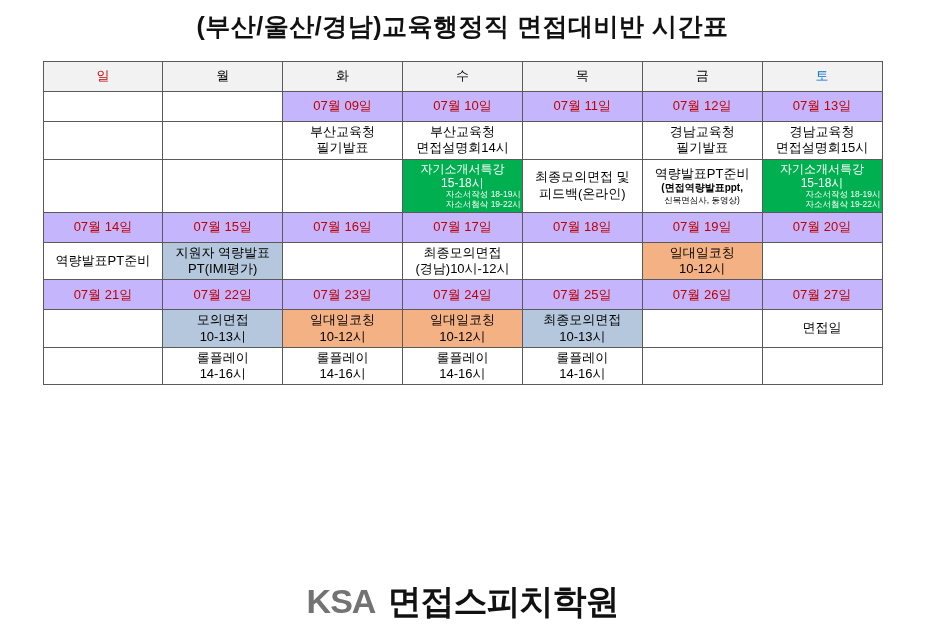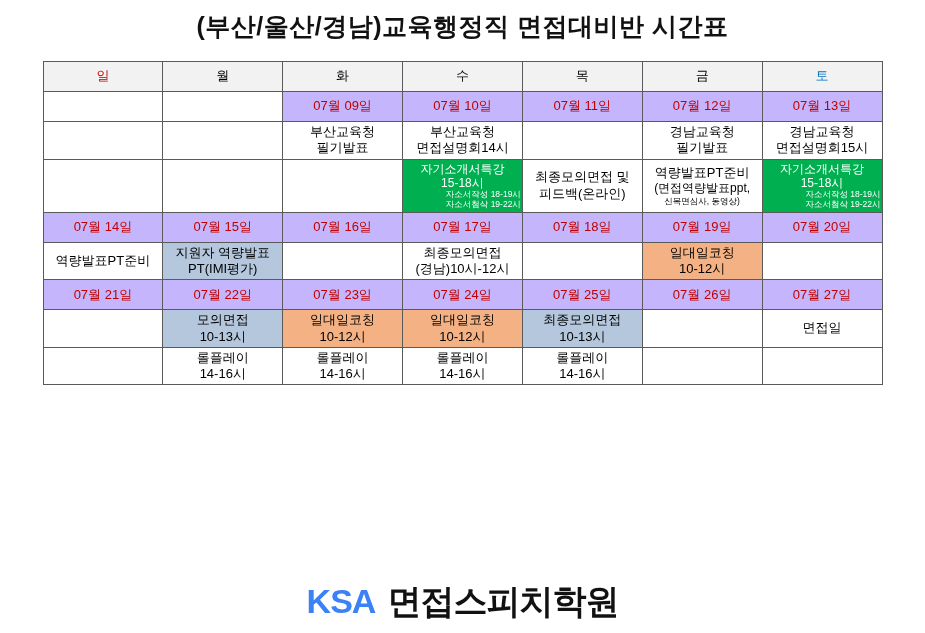--- a/index.html
+++ b/index.html
@@ -91,21 +91,21 @@
   .logo {
     position: absolute;
     left: 0;
     right: 0;
     bottom: 8px;
     text-align: center;
     font-size: 34px;
     font-weight: bold;
     letter-spacing: -1px;
   }
-  .logo .ksa { color: #3b82f6; }
+  .logo .ksa { color: #737373; }
   .logo .rest { color: #111; margin-left: 12px; }
 </style>
 </head>
 <body>
 
 <div class="page">
 
   <div class="title">(부산/울산/경남)교육행정직 면접대비반 시간표</div>
 
   <table class="schedule">
@@ -158,21 +158,21 @@
             <span class="small">15-18시</span>
             <span class="xsmall">자소서작성 18-19시</span>
             <span class="xsmall">자소서첨삭 19-22시</span>
           </td>
           <td class="plain">
             <span class="cell-line">최종모의면접 및</span>
             <span class="cell-line">피드백(온라인)</span>
           </td>
           <td class="plain tall">
             <span class="cell-line">역량발표PT준비</span>
-            <span class="cell-line" style="font-size: 12px;">(면접역량발표ppt,</span>
+            <span class="cell-line" style="font-size: 10px; font-weight: bold;">(면접역량발표ppt,</span>
             <span class="cell-line" style="font-size: 8.5px;">신목면심사, 동영상)</span>
           </td>
           <td class="green tall">
             <span class="small">자기소개서특강</span>
             <span class="small">15-18시</span>
             <span class="xsmall">자소서작성 18-19시</span>
             <span class="xsmall">자소서첨삭 19-22시</span>
           </td>
         </tr>
         <tr>

